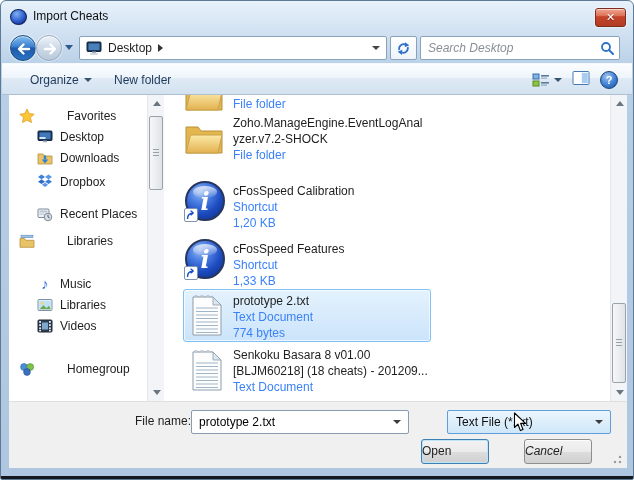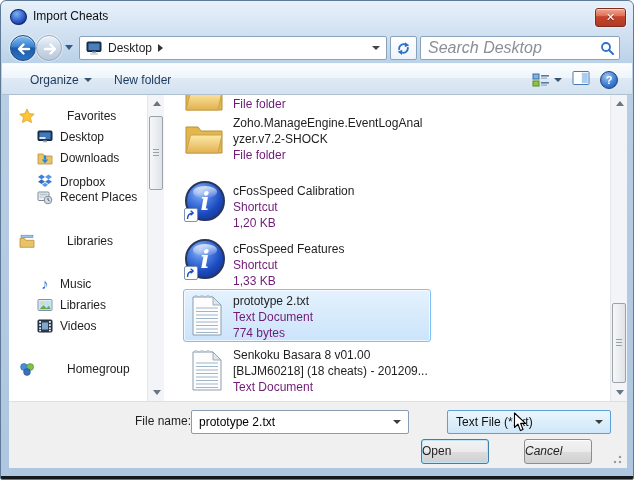--- a/index.html
+++ b/index.html
@@ -33,21 +33,21 @@
   .nav-chevron{position:absolute;left:64px;top:44px;width:0;height:0;
     border-left:4px solid transparent;border-right:4px solid transparent;border-top:5px solid #2e5b8c;cursor:pointer;}
   .addressbar{position:absolute;left:78px;top:35px;width:308px;height:24px;background:#fff;
     border:1px solid #8aa3bd;border-radius:2px;display:flex;align-items:center;padding:0 6px;gap:6px;cursor:pointer;}
   .crumb-sep{width:0;height:0;border-top:4px solid transparent;border-bottom:4px solid transparent;border-left:5px solid #333;}
   .addr-caret{margin-left:auto;width:0;height:0;border-left:4px solid transparent;border-right:4px solid transparent;border-top:4px solid #444;cursor:pointer;}
   .refresh-btn{position:absolute;left:389px;top:35px;width:27px;height:24px;background:linear-gradient(180deg,#fff,#eef4fa);
     border:1px solid #8aa3bd;border-radius:2px;display:flex;align-items:center;justify-content:center;cursor:pointer;}
   .searchbox{position:absolute;left:419px;top:35px;width:200px;height:24px;background:#fff;
     border:1px solid #8aa3bd;border-radius:2px;display:flex;align-items:center;padding:0 5px;}
-  .searchbox input{flex:1;border:none;outline:none;font-family:inherit;font-size:16px;font-style:italic;color:#6b6b6b;background:transparent;min-width:0;}
+  .searchbox input{flex:1;border:none;outline:none;font-family:inherit;font-size:12px;font-style:italic;color:#6b6b6b;background:transparent;min-width:0;}
   .searchbox input::placeholder{color:#8a8f96;font-style:italic;}
 
   
   .cmdbar{position:absolute;left:1px;right:1px;top:62px;height:32px;
     background:linear-gradient(180deg,#fbfdfe 0%,#eef5fb 45%,#dfeaf5 46%,#d3e2f0 100%);
     border-top:1px solid #f4f9fd;border-bottom:1px solid #aebfd0;}
   .cmd-item{position:absolute;top:7px;height:18px;display:flex;align-items:center;gap:5px;color:#1e395b;cursor:pointer;}
   .cmd-caret{width:0;height:0;border-left:4px solid transparent;border-right:4px solid transparent;border-top:4px solid #38536f;}
   .cmd-icons{position:absolute;right:14px;top:5px;display:flex;align-items:center;gap:10px;}
   .help-circle{width:18px;height:18px;border-radius:50%;
@@ -70,21 +70,21 @@
   .sb-up{top:0;} .sb-down{bottom:0;}
   .tri-up{width:0;height:0;border-left:4px solid transparent;border-right:4px solid transparent;border-bottom:5px solid #6b7680;}
   .tri-down{width:0;height:0;border-left:4px solid transparent;border-right:4px solid transparent;border-top:5px solid #6b7680;}
   .sb-thumb{position:absolute;left:1px;width:14px;border:1px solid #9aa3ac;border-radius:2px;
     background:linear-gradient(90deg,#f6f7f8,#dfe3e7);cursor:grab;}
   .sb-thumb::after{content:"";position:absolute;left:3px;right:3px;top:50%;margin-top:-4px;height:8px;
     background:repeating-linear-gradient(180deg,#98a1aa 0 1px,transparent 1px 3px);}
 
   
   .file-text{position:absolute;left:224px;line-height:16px;}
-  .ft-sub{color:#701a75;}
+  .ft-sub{color:#3b82f6;}
   .selected-box{position:absolute;left:174px;top:194px;width:248px;height:53px;border:1px solid #7fc1f5;border-radius:3px;
     background:linear-gradient(180deg,#e4f2fd 0%,#cbe4fb 100%);box-shadow:inset 0 0 0 1px rgba(255,255,255,.65);}
 
   .folder-icon,.doc-icon,.info-icon{position:absolute;}
   .info-icon{width:40px;height:40px;border-radius:50%;
     background:radial-gradient(circle at 36% 26%,#93b6f0 0%,#4a7de2 30%,#1d4cc0 60%,#0a2a82 100%);
     border:2px solid #27365c;}
   .info-icon .gloss{position:absolute;left:6px;top:3px;width:24px;height:12px;border-radius:50%;
     background:linear-gradient(180deg,rgba(255,255,255,.75),rgba(255,255,255,.05));}
   .info-icon .i-glyph{position:absolute;left:0;top:4px;width:100%;text-align:center;color:#fff;
@@ -232,21 +232,21 @@
     <div class="side-row child" style="top:74px;align-items:flex-end;">
       <svg class="icon16" viewBox="0 0 16 16">
         <polygon points="4.5,1.5 8,3.9 4.5,6.3 1,3.9" fill="#3d7edb"></polygon>
         <polygon points="11.5,1.5 15,3.9 11.5,6.3 8,3.9" fill="#5795e5"></polygon>
         <polygon points="4.5,6.3 8,8.7 4.5,11.1 1,8.7" fill="#2f6cc4"></polygon>
         <polygon points="11.5,6.3 15,8.7 11.5,11.1 8,8.7" fill="#3d7edb"></polygon>
         <polygon points="8,9.7 11,11.7 8,13.9 5,11.7" fill="#5795e5"></polygon>
       </svg>
       <span class="side-label">Dropbox</span>
     </div>
-    <div class="side-row child" style="top:92px;">
+    <div class="side-row child" style="top:109px;">
       <svg class="icon16" viewBox="0 0 16 16">
         <rect x="1" y="3" width="11" height="8.5" rx="1" fill="#eef2f6" stroke="#7d8a96"></rect>
         <rect x="2.5" y="4.5" width="8" height="2" fill="#b9c6d2"></rect>
         <rect x="2.5" y="7.5" width="5" height="1.2" fill="#b9c6d2"></rect>
         <circle cx="11" cy="11" r="3.8" fill="#d7dee5" stroke="#7d8a96"></circle>
         <path d="M11 8.8 v2.2 l1.6 1" stroke="#4d5d6c" stroke-width="1" fill="none"></path>
       </svg>
       <span class="side-label">Recent Places</span>
     </div>
     <div class="side-row group" style="top:136px;">

